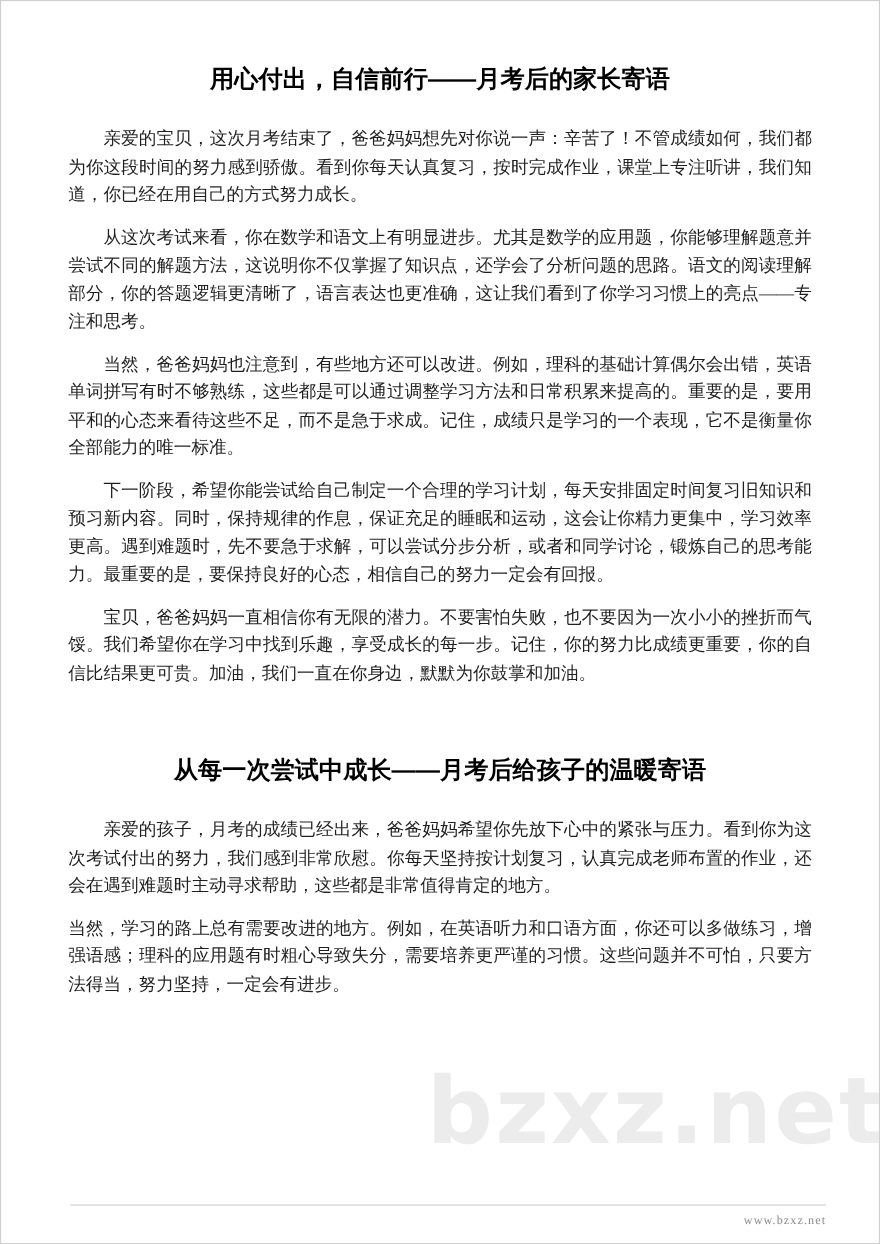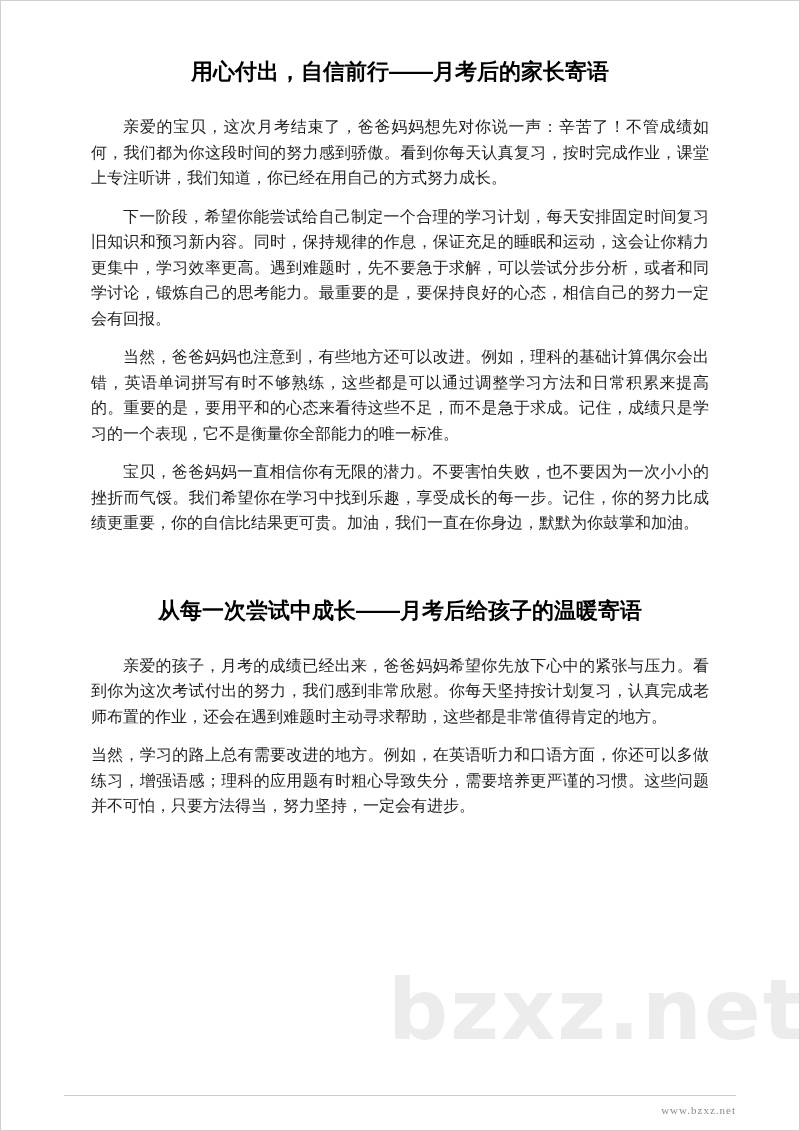--- a/index.html
+++ b/index.html
@@ -11,21 +11,21 @@
     margin: 0 auto;
     background: #ffffff;
     border: 1px solid #cfcfcf;
     overflow: hidden;
     font-family: "Liberation Serif", "DejaVu Serif", serif;
     color: #1f1f1f;
   }
   .content {
     position: relative;
     z-index: 1;
-    padding: 0 90px;
+    padding: 0 61px;
   }
   h1.title {
     font-family: "Liberation Sans", "DejaVu Sans", sans-serif;
     font-weight: bold;
     font-size: 22px;
     color: #000000;
     text-align: center;
     margin: 0 0 27px 0;
     line-height: 30px;
   }
@@ -51,21 +51,21 @@
     letter-spacing: 2px;
     color: #ececec;
     user-select: none;
     white-space: nowrap;
     margin-left: 19px;
   }
   .page-footer {
     position: absolute;
     z-index: 1;
     left: 63px;
-    right: 63px;
+    right: 48px;
     bottom: 14px;
   }
   .footer-rule {
     border-top: 1px solid #cccccc;
     height: 0;
     margin-bottom: 8px;
   }
   .footer-url {
     text-align: right;
     font-family: "Liberation Serif", "DejaVu Serif", serif;
@@ -79,22 +79,23 @@
 
 <div class="page">
 
   <div class="watermark">bzxz.net</div>
 
   <div class="content">
 
     <section>
       <h1 class="title title-first">用心付出，自信前行——月考后的家长寄语</h1>
       <p class="para">亲爱的宝贝，这次月考结束了，爸爸妈妈想先对你说一声：辛苦了！不管成绩如何，我们都为你这段时间的努力感到骄傲。看到你每天认真复习，按时完成作业，课堂上专注听讲，我们知道，你已经在用自己的方式努力成长。</p>
+      <p class="para">从这次考试来看，你在数学和语文上有明显进步。尤其是数学的应用题，你能够理解题意并尝试不同的解题方法，这说明你不仅掌握了知识点，还学会了分析问题的思路。语文的阅读理解部分，你的答题逻辑更清晰了，语言表达也更准确，这让我们看到了你学习习惯上的亮点——专注和思考。</p>
+      <p class="para">当然，爸爸妈妈也注意到，有些地方还可以改进。例如，理科的基础计算偶尔会出错，英语单词拼写有时不够熟练，这些都是可以通过调整学习方法和日常积累来提高的。重要的是，要用平和的心态来看待这些不足，而不是急于求成。记住，成绩只是学习的一个表现，它不是衡量你全部能力的唯一标准。</p>
       <p class="para">下一阶段，希望你能尝试给自己制定一个合理的学习计划，每天安排固定时间复习旧知识和预习新内容。同时，保持规律的作息，保证充足的睡眠和运动，这会让你精力更集中，学习效率更高。遇到难题时，先不要急于求解，可以尝试分步分析，或者和同学讨论，锻炼自己的思考能力。最重要的是，要保持良好的心态，相信自己的努力一定会有回报。</p>
-      <p class="para">当然，爸爸妈妈也注意到，有些地方还可以改进。例如，理科的基础计算偶尔会出错，英语单词拼写有时不够熟练，这些都是可以通过调整学习方法和日常积累来提高的。重要的是，要用平和的心态来看待这些不足，而不是急于求成。记住，成绩只是学习的一个表现，它不是衡量你全部能力的唯一标准。</p>
       <p class="para">宝贝，爸爸妈妈一直相信你有无限的潜力。不要害怕失败，也不要因为一次小小的挫折而气馁。我们希望你在学习中找到乐趣，享受成长的每一步。记住，你的努力比成绩更重要，你的自信比结果更可贵。加油，我们一直在你身边，默默为你鼓掌和加油。</p>
     </section>
 
     <section>
       <h1 class="title title-second">从每一次尝试中成长——月考后给孩子的温暖寄语</h1>
       <p class="para">亲爱的孩子，月考的成绩已经出来，爸爸妈妈希望你先放下心中的紧张与压力。看到你为这次考试付出的努力，我们感到非常欣慰。你每天坚持按计划复习，认真完成老师布置的作业，还会在遇到难题时主动寻求帮助，这些都是非常值得肯定的地方。</p>
       <p class="para no-indent">当然，学习的路上总有需要改进的地方。例如，在英语听力和口语方面，你还可以多做练习，增强语感；理科的应用题有时粗心导致失分，需要培养更严谨的习惯。这些问题并不可怕，只要方法得当，努力坚持，一定会有进步。</p>
     </section>
 
   </div>

